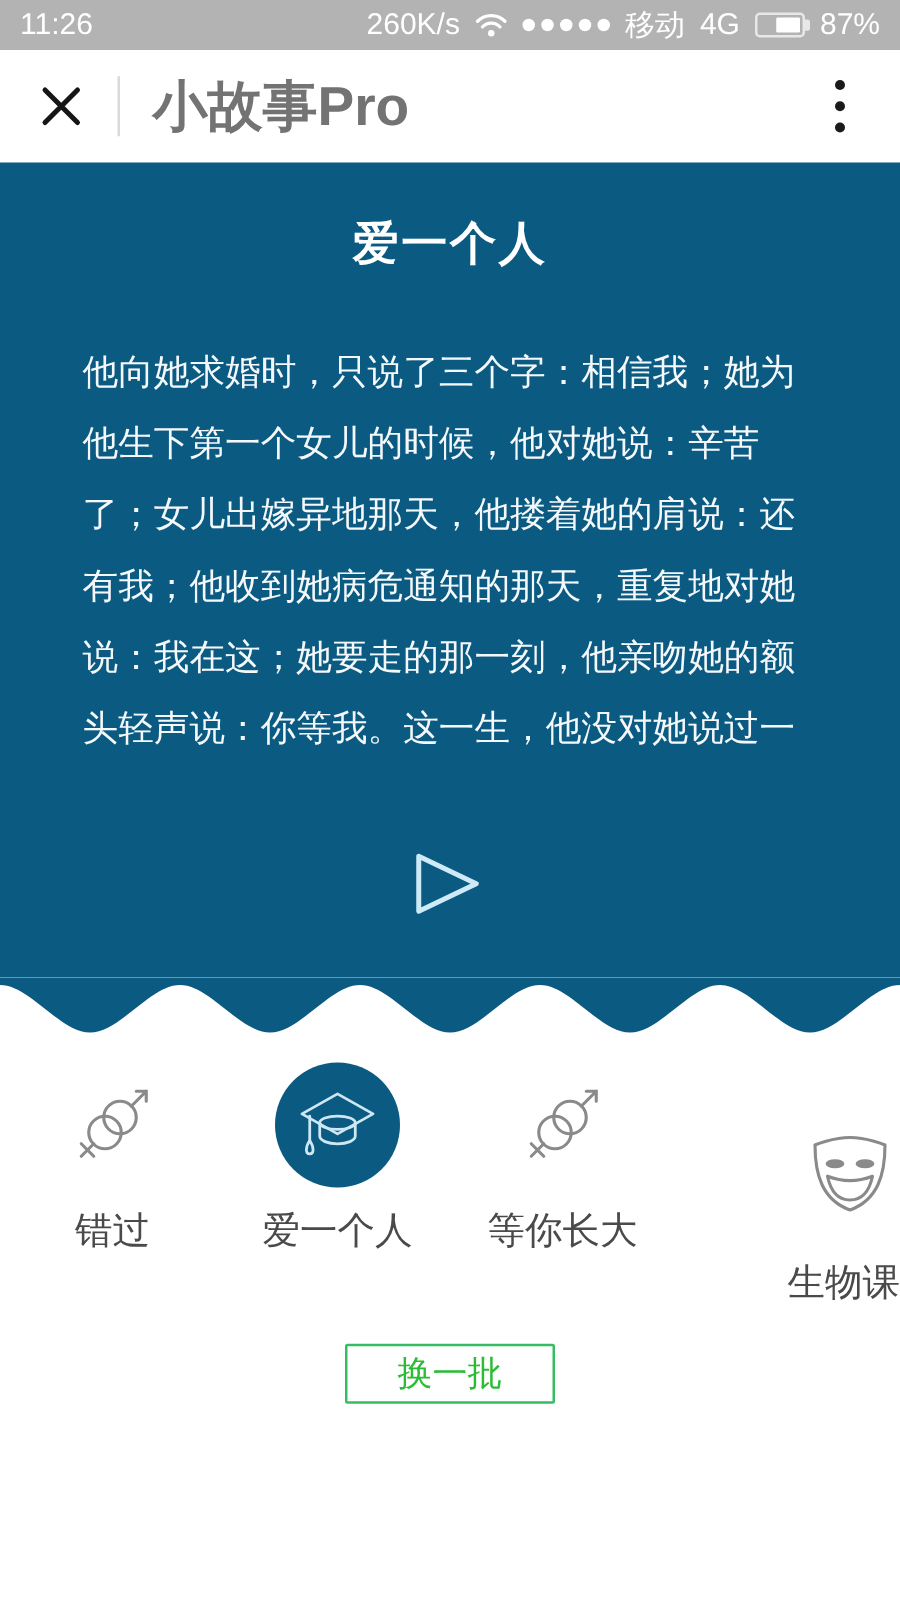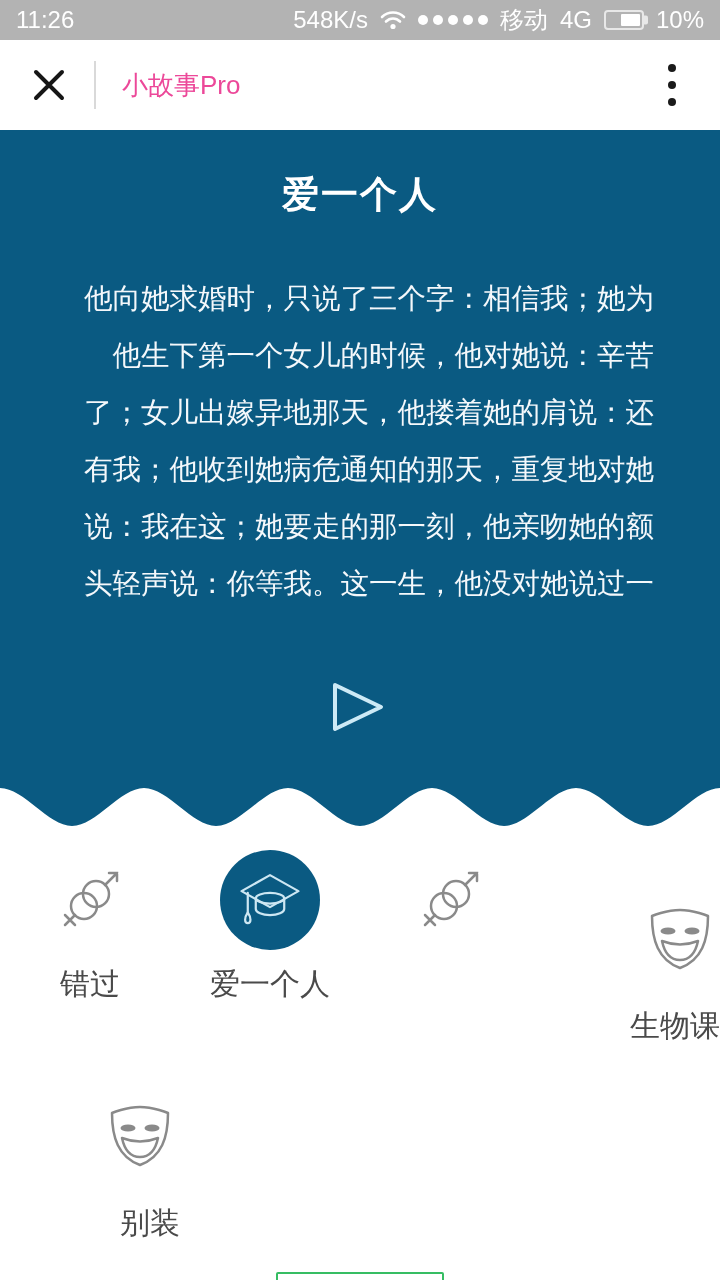--- a/index.html
+++ b/index.html
@@ -43,21 +43,21 @@
   
   .app-header {
     height: 90px;
     background: #ffffff;
     display: flex;
     align-items: center;
     position: relative;
   }
   .close-btn { margin-left: 30px; width: 38px; height: 38px; display: flex; align-items: center; justify-content: center; cursor: pointer; }
   .header-divider { width: 2px; height: 48px; background: #d9d9d9; margin-left: 26px; }
-  .app-title { margin-left: 26px; font-size: 26px; color: #ec4899; }
+  .app-title { margin-left: 26px; font-size: 44px; color: #737373; font-weight: bold; }
   .kebab { position: absolute; right: 40px; top: 50%; transform: translateY(-50%);
     display: flex; flex-direction: column; gap: 9px; cursor: pointer; padding: 4px; }
   .kebab i { width: 8px; height: 8px; border-radius: 50%; background: #1a1a1a; display: block; }
 
   
   .hero {
     background: #0a5a82;
     height: 652px;
     color: #ffffff;
     text-align: center;
@@ -67,21 +67,21 @@
     padding-top: 40px;
     font-size: 37px;
     font-weight: bold;
     letter-spacing: 2px;
   }
   .story-body {
     width: 588px;
     margin: 50px auto 0;
     font-size: 28.5px;
     line-height: 57px;
-    text-align: right;
+    text-align: left;
     color: #f4f8fb;
   }
   .play-wrap {
     position: absolute;
     left: 50%; transform: translateX(-50%);
     bottom: 48px;
     cursor: pointer;
   }
   .wave { display: block; width: 720px; height: 46px; }
 
@@ -133,42 +133,42 @@
   }
 
   svg { display: block; }
 </style>
 </head>
 <body>
 
 <div class="status-bar">
   <span>11:26</span>
   <div class="status-right">
-    <span>548K/s</span>
+    <span>260K/s</span>
     <span>
       <svg width="26" height="22" viewBox="0 0 26 22">
         <path d="M2 8 C8 2 18 2 24 8" fill="none" stroke="#fff" stroke-width="2.6" stroke-linecap="round"></path>
         <path d="M6 12.5 C10 8.5 16 8.5 20 12.5" fill="none" stroke="#fff" stroke-width="2.6" stroke-linecap="round"></path>
         <circle cx="13" cy="17.5" r="2.6" fill="#fff"></circle>
       </svg>
     </span>
     <span class="sig-dots">
         <i></i>
         <i></i>
         <i></i>
         <i></i>
         <i></i>
       </span>
     <span>移动</span>
     <span>4G</span>
     <span class="battery">
         <span class="fill"></span>
         <span class="cap"></span>
       </span>
-    <span>10%</span>
+    <span>87%</span>
   </div>
 </div>
 
 <div class="app-header">
   <div class="close-btn">
     <svg width="34" height="34" viewBox="0 0 34 34">
       <path d="M4 4 L30 30 M30 4 L4 30" stroke="#161616" stroke-width="4" stroke-linecap="round"></path>
     </svg>
   </div>
   <div class="header-divider"></div>
@@ -223,43 +223,33 @@
 
   <div class="grid-item">
     <div class="icon-box">
       <svg width="72" height="72" viewBox="0 0 72 72" fill="none" stroke="#8a8a8a" stroke-width="2.5" stroke-linecap="round">
         <circle cx="30" cy="42" r="13"></circle>
         <circle cx="42" cy="30" r="13"></circle>
         <path d="M51 21 L63 9 M55 9 L63 9 L63 17"></path>
         <path d="M21 51 L11 61 M11 51 L21 61"></path>
       </svg>
     </div>
+    <div class="item-label">等你长大</div>
   </div>
 
   <div class="grid-item row2">
     <div class="icon-box">
       <svg width="80" height="80" viewBox="0 0 80 80">
         <path d="M12,14 C12,14 26,8 40,8 C54,8 68,14 68,14 C68,38 62,58 40,66 C18,58 12,38 12,14 Z" fill="none" stroke="#8a8a8a" stroke-width="2.5" stroke-linejoin="round"></path>
         <ellipse cx="28" cy="29" rx="7.5" ry="3.6" fill="#8a8a8a"></ellipse>
         <ellipse cx="52" cy="29" rx="7.5" ry="3.6" fill="#8a8a8a"></ellipse>
         <path d="M22,39 Q40,46 58,39 Q54,58 40,58 Q26,58 22,39 Z" fill="none" stroke="#8a8a8a" stroke-width="2.5" stroke-linejoin="round"></path>
       </svg>
     </div>
     <div class="item-label">生物课</div>
   </div>
 
-  <div class="grid-item row2">
-    <div class="icon-box">
-      <svg width="80" height="80" viewBox="0 0 80 80">
-        <path d="M12,14 C12,14 26,8 40,8 C54,8 68,14 68,14 C68,38 62,58 40,66 C18,58 12,38 12,14 Z" fill="none" stroke="#8a8a8a" stroke-width="2.5" stroke-linejoin="round"></path>
-        <ellipse cx="28" cy="29" rx="7.5" ry="3.6" fill="#8a8a8a"></ellipse>
-        <ellipse cx="52" cy="29" rx="7.5" ry="3.6" fill="#8a8a8a"></ellipse>
-        <path d="M22,39 Q40,46 58,39 Q54,58 40,58 Q26,58 22,39 Z" fill="none" stroke="#8a8a8a" stroke-width="2.5" stroke-linejoin="round"></path>
-      </svg>
-    </div>
-    <div class="item-label">别装</div>
-  </div>
 
 
 
 </div>
 
 <button class="refresh-btn">换一批</button>
 
 </body></html>

